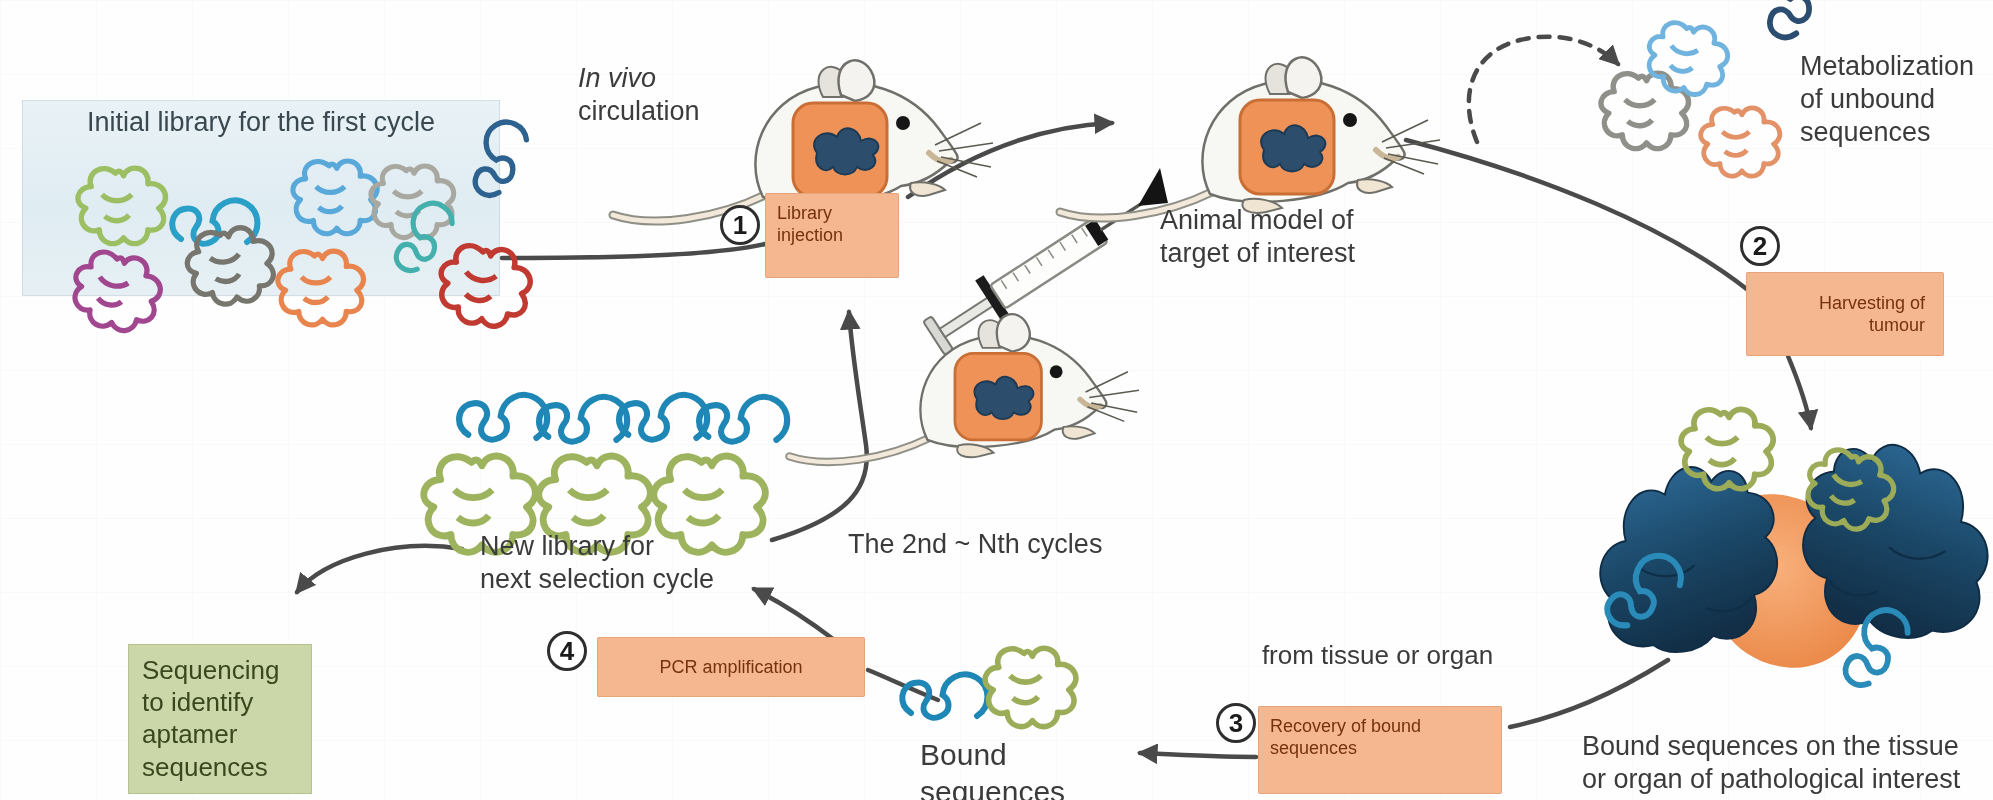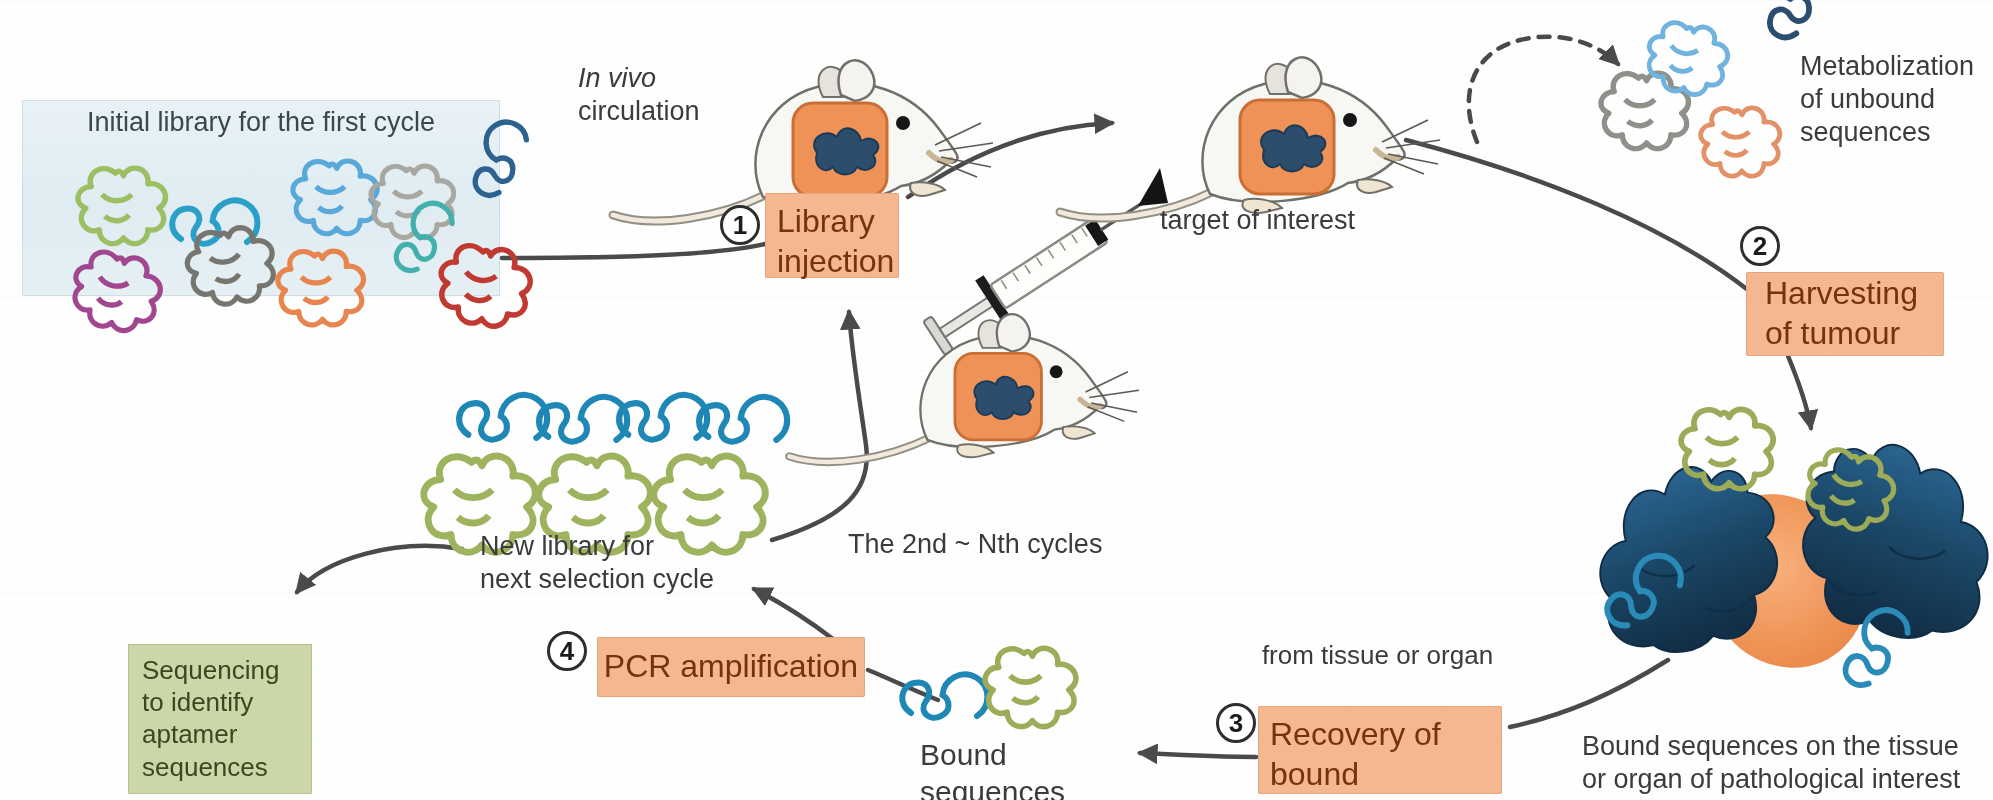--- a/index.html
+++ b/index.html
@@ -15,25 +15,25 @@
   .panel{
     position:absolute;left:22px;top:100px;width:478px;height:196px;z-index:0;
     background:linear-gradient(180deg,#e9f2f6 0%,#dfecf2 55%,#e6f0f4 100%);
     box-shadow:inset 0 0 0 1px rgba(140,170,185,0.25);
   }
   .lbl{position:absolute;z-index:2;font-size:27px;line-height:1.22;white-space:nowrap;color:#3b3b3b;}
   .lbl .ln{display:block;}
   .panel-title{left:22px;top:106px;width:478px;text-align:center;color:#39474f;}
   .step-box{
     position:absolute;z-index:2;background:#f5b78f;color:#76320f;
-    font-size:32px;line-height:1.24;border-radius:2px;
+    font-size:18px;line-height:1.24;border-radius:2px;
     box-shadow:inset 0 0 0 1px rgba(205,130,85,0.35);
   }
   .pad{padding:9px 12px;}
-  .center-box{display:flex;align-items:center;justify-content:center;text-align:left;}
+  .center-box{display:flex;align-items:center;justify-content:center;text-align:right;}
   .seq-box{
     position:absolute;z-index:2;background:#ccd7a9;color:#39481e;
     font-size:26px;line-height:1.24;padding:10px 14px;
     box-shadow:inset 0 0 0 1px rgba(150,165,110,0.4);
   }
   .num{
     position:absolute;z-index:3;width:40px;height:40px;border:3px solid #2e2e2e;border-radius:50%;
     background:#ffffff;color:#1b1b1b;font-weight:bold;font-size:26px;
     display:flex;align-items:center;justify-content:center;box-sizing:border-box;
   }
@@ -186,20 +186,21 @@
   </svg>
 
   <div class="lbl panel-title">Initial library for the first cycle</div>
 
   <div class="lbl" style="left:578px;top:62px;">
     <span class="ln italic">In vivo</span>
     <span class="ln">circulation</span>
   </div>
 
   <div class="lbl" style="left:1160px;top:204px;">
+    <span class="ln">Animal model of</span>
     <span class="ln">target of interest</span>
   </div>
 
   <div class="lbl" style="left:1800px;top:50px;">
     <span class="ln">Metabolization</span>
     <span class="ln">of unbound</span>
     <span class="ln">sequences</span>
   </div>
 
   <div class="lbl" style="left:1582px;top:730px;">

